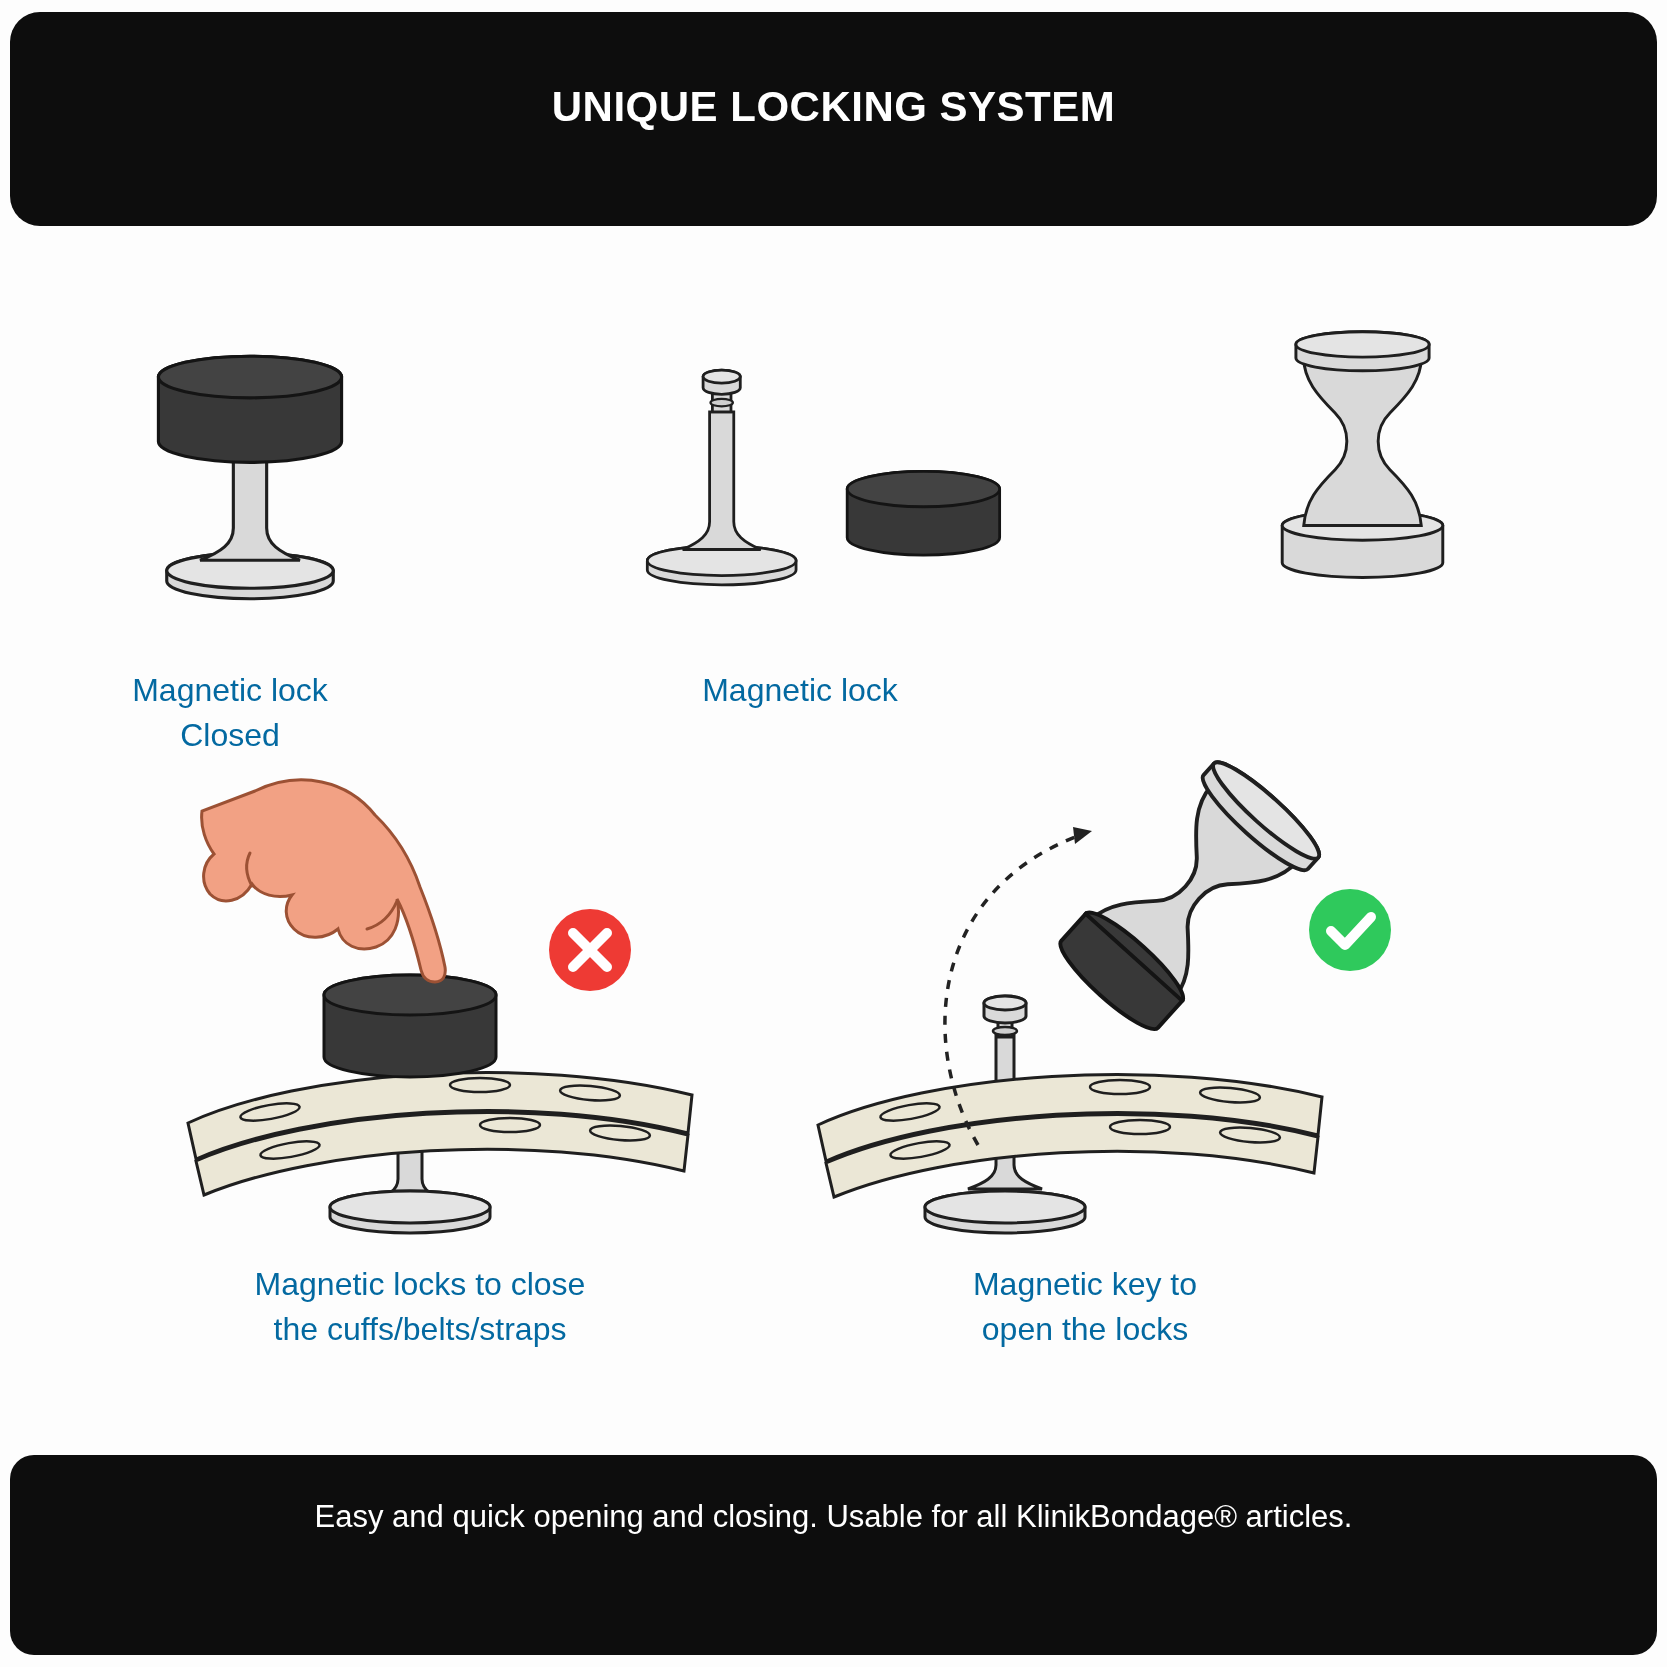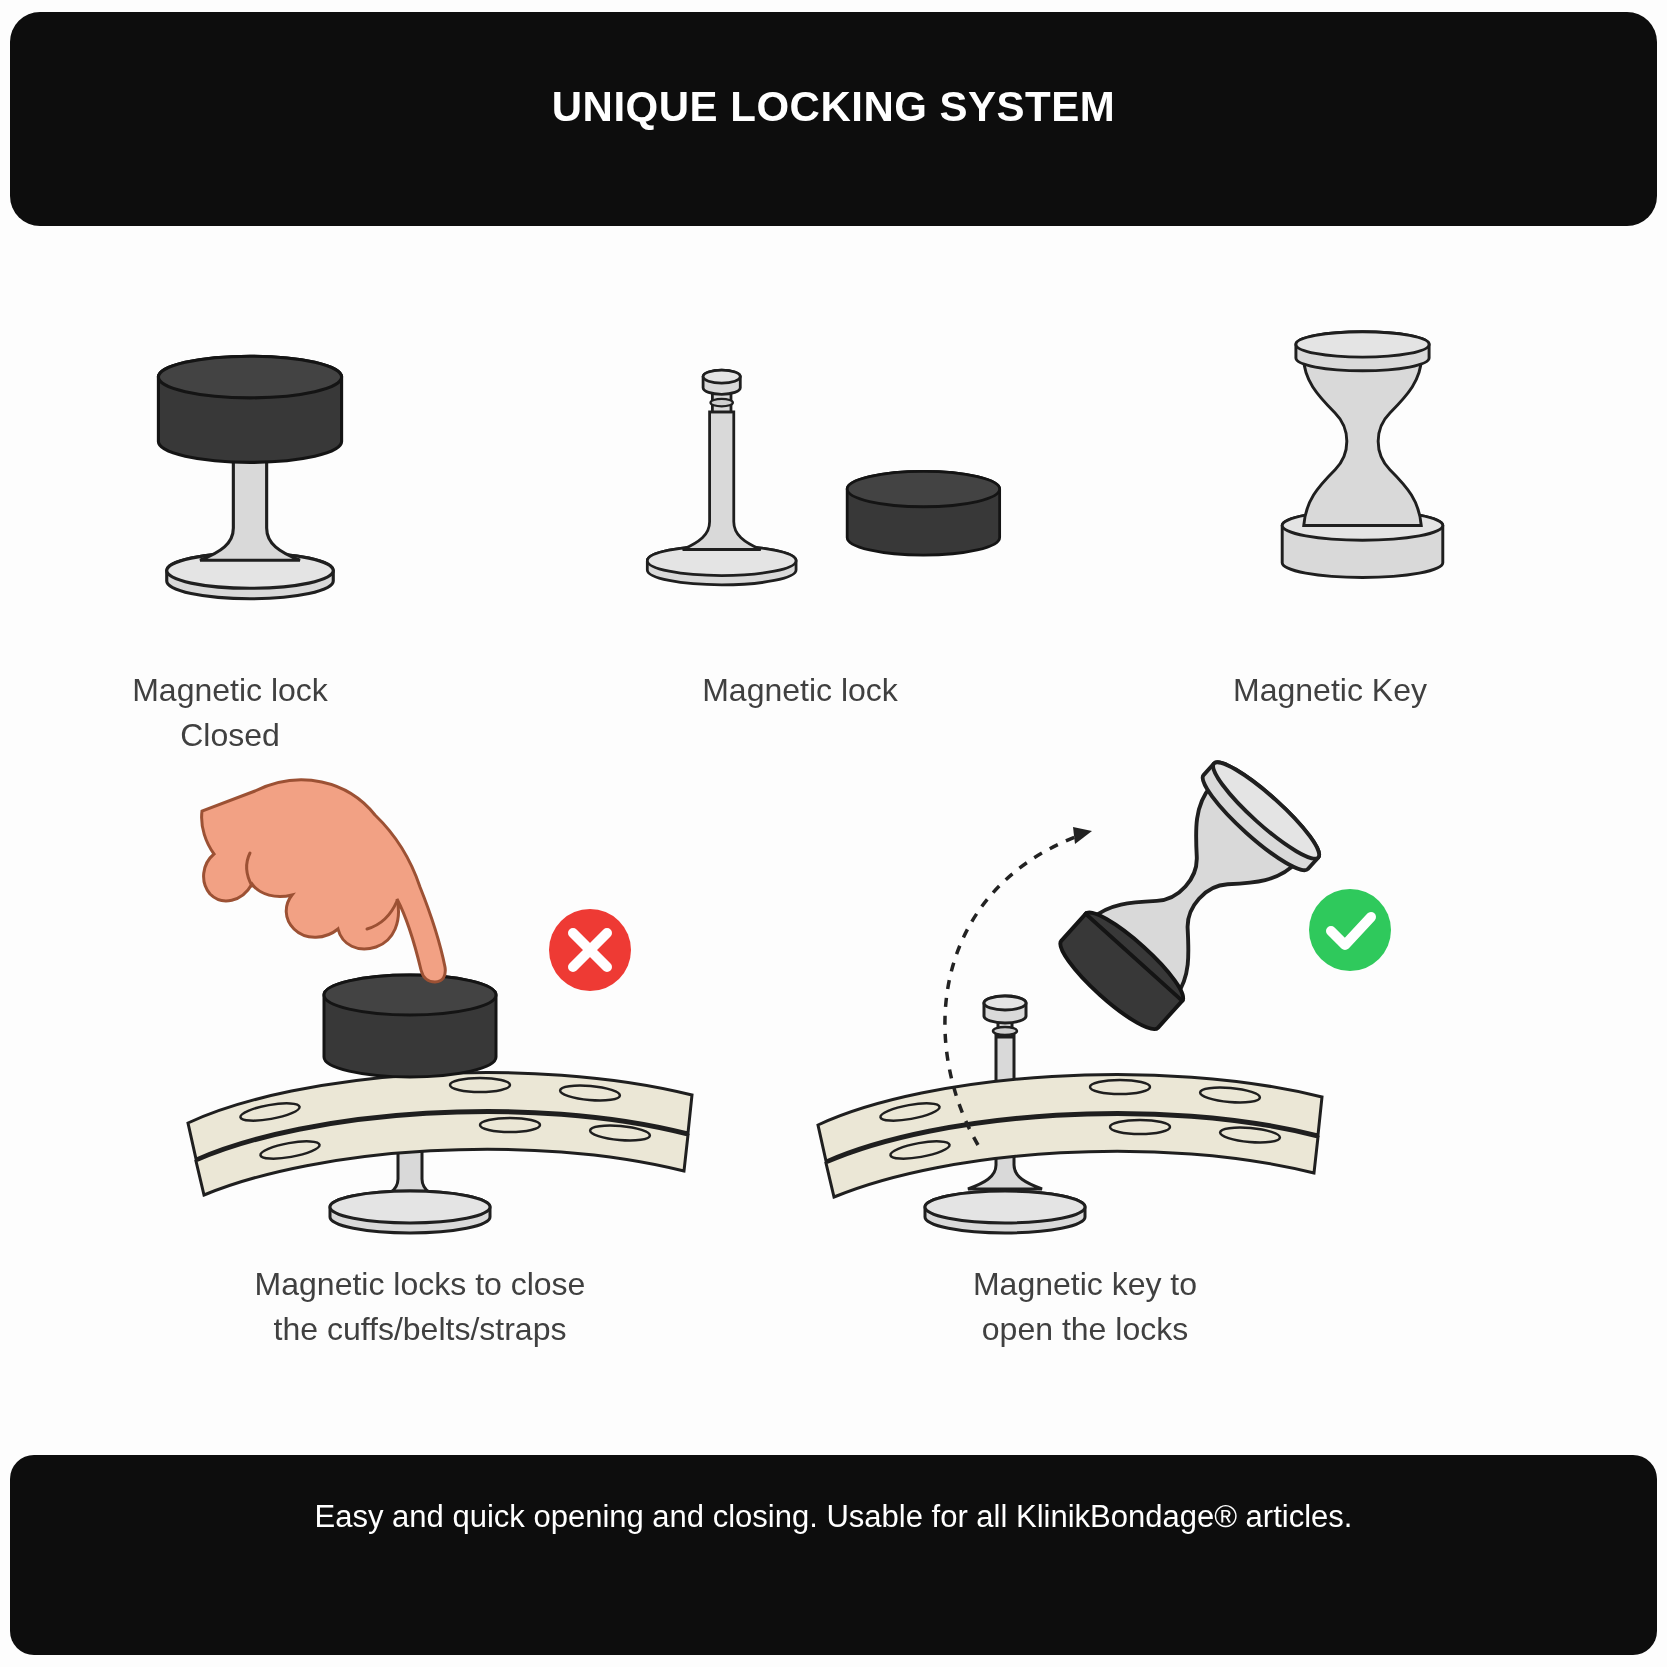--- a/index.html
+++ b/index.html
@@ -9,21 +9,21 @@
 
   .banner { position:absolute; left:10px; right:10px; background:#0d0d0d; color:#ffffff;
             display:flex; justify-content:center; }
   .banner-top { top:12px; height:214px; border-radius:30px; align-items:center; padding-bottom:24px; }
   .banner-bottom { bottom:12px; height:200px; border-radius:24px; align-items:flex-start; padding-top:44px; }
 
   .title { font-size:42px; font-weight:700; letter-spacing:0.5px; }
   .footer-text { font-size:31px; font-weight:400; }
 
   .fig { position:absolute; }
-  .caption { position:absolute; text-align:center; font-size:32px; line-height:1.4; color:#404040; }
+  .caption { position:absolute; text-align:center; font-size:32px; line-height:1.4; color:#0369a1; }
   .caption span { display:block; }
 </style>
 </head>
 <body>
 
 <div class="page">
 
   <div class="banner banner-top">
     <div class="title">UNIQUE LOCKING SYSTEM</div>
   </div>
@@ -55,24 +55,20 @@
     <path d="M52,30 a68,13 0 0 1 136,0 v14 a68,13 0 0 1 -136,0 z" fill="#d9d9d9" stroke="#1f1f1f" stroke-width="3"></path>
     <ellipse cx="120" cy="30" rx="68" ry="13" fill="#e4e4e4" stroke="#1f1f1f" stroke-width="3"></ellipse>
   </svg>
 
   <div class="caption" style="left:30px; top:668px; width:400px;">
     <span>Magnetic lock</span>
     <span>Closed</span>
   </div>
   <div class="caption" style="left:600px; top:668px; width:400px;">
     <span>Magnetic lock</span>
-  </div>
-  <div class="caption" style="left:1130px; top:668px; width:400px;">
-    <span>Magnetic Key</span>
-    <span></span>
   </div>
 
   <svg class="fig" style="left:160px; top:755px;" width="560" height="530" viewBox="0 0 560 530">
 
     <path d="M238,300 L238,424 C238,436 226,442 210,448 L290,448 C274,442 262,436 262,424 L262,300 Z" fill="#d9d9d9" stroke="#1f1f1f" stroke-width="3"></path>
 
     <path d="M28,368 C140,316 372,300 532,340 L528,378 C372,338 150,354 36,404 Z" fill="#ebe7d6" stroke="#1f1f1f" stroke-width="3"></path>
     <ellipse cx="110" cy="357" rx="30" ry="7" transform="rotate(-10 110 357)" fill="none" stroke="#1f1f1f" stroke-width="2.5"></ellipse>
     <ellipse cx="320" cy="330" rx="30" ry="7" fill="none" stroke="#1f1f1f" stroke-width="2.5"></ellipse>
     <ellipse cx="430" cy="338" rx="30" ry="7" transform="rotate(5 430 338)" fill="none" stroke="#1f1f1f" stroke-width="2.5"></ellipse>

